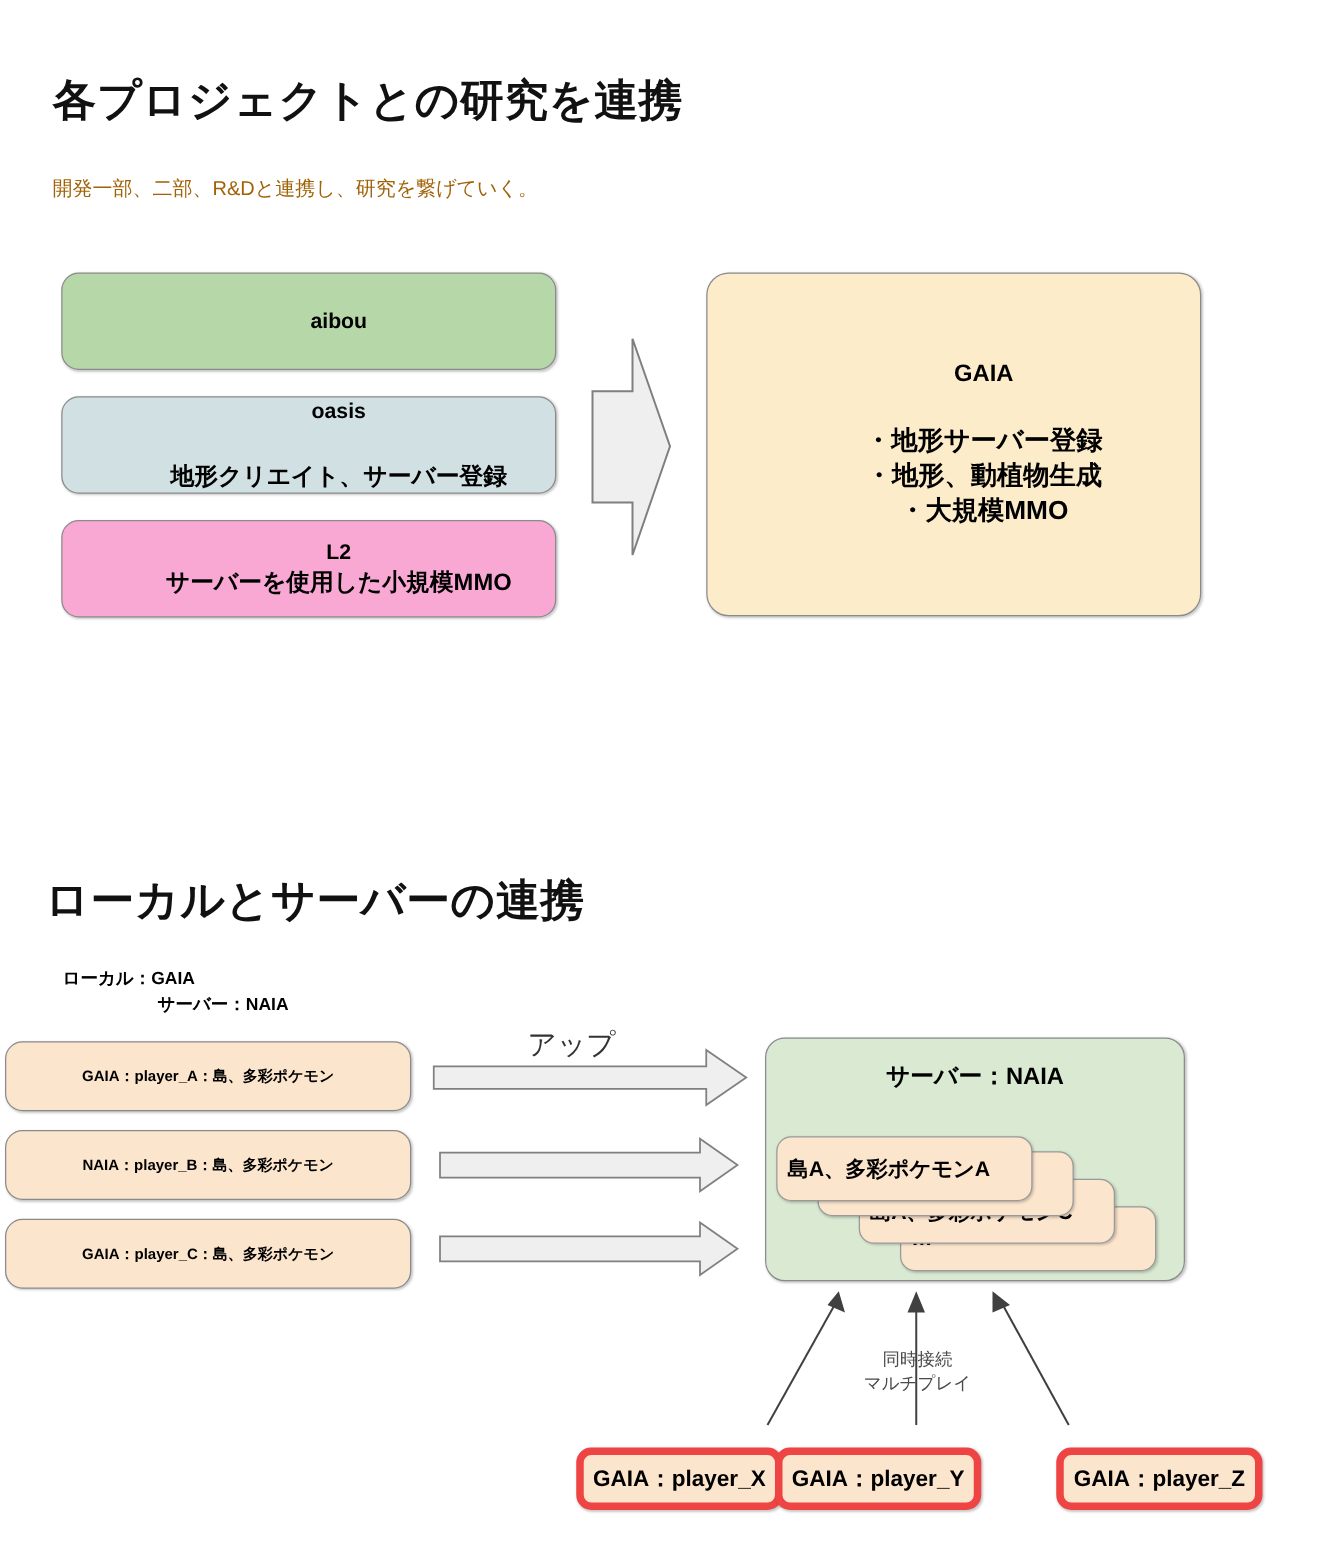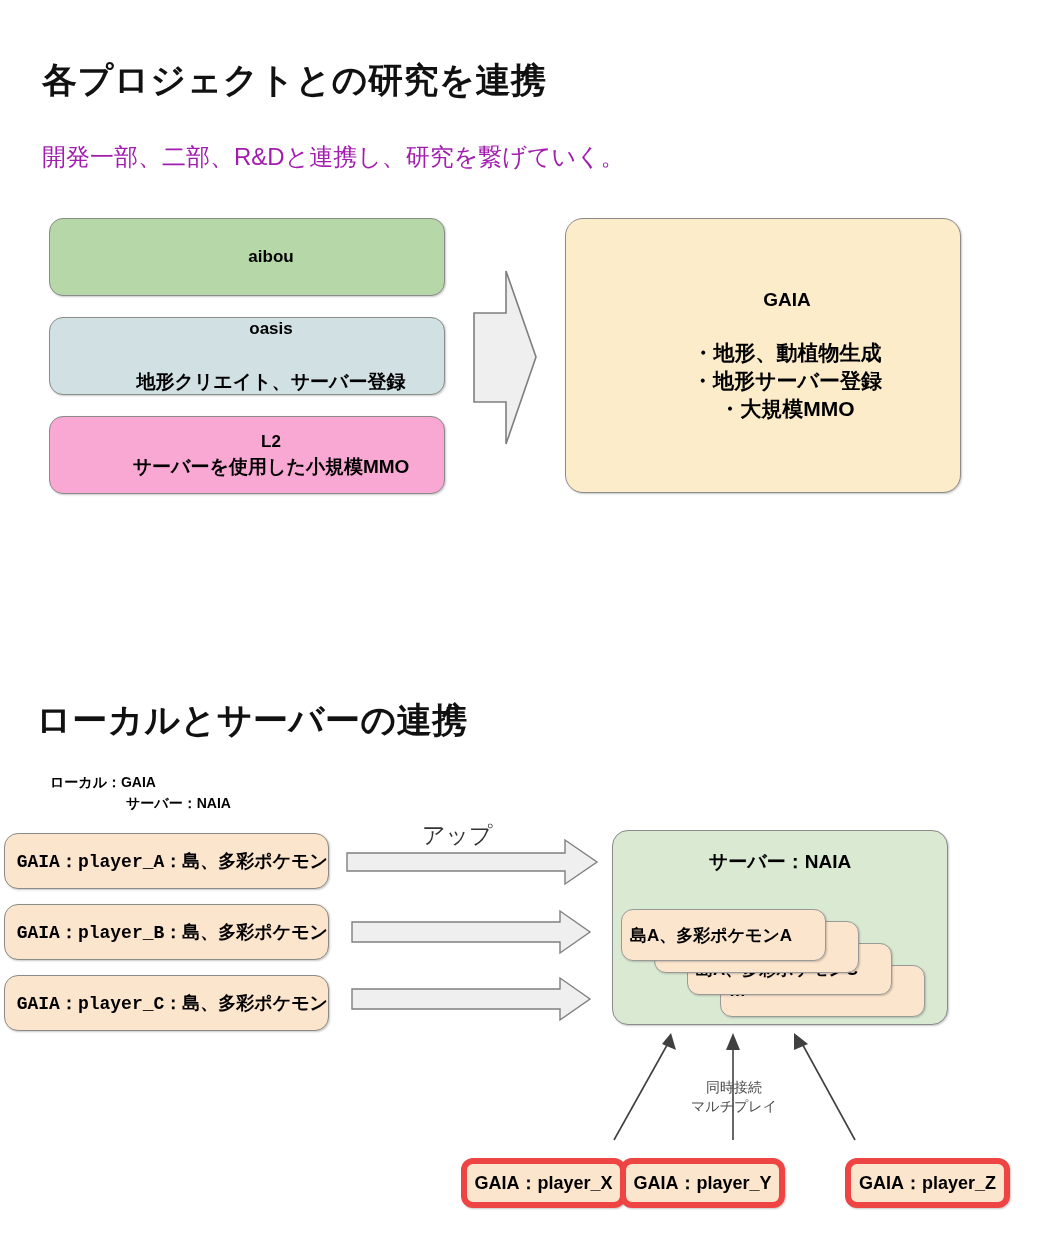--- a/index.html
+++ b/index.html
@@ -21,22 +21,22 @@
   .slide-title {
     position: absolute;
     font-size: 35px;
     font-weight: bold;
     color: #111111;
     letter-spacing: 0.5px;
     white-space: nowrap;
   }
   .slide-subtitle {
     position: absolute;
-    font-size: 24px;
-    color: #a21caf;
+    font-size: 16px;
+    color: #a16207;
     white-space: nowrap;
   }
 
   
   .rbox {
     position: absolute;
     box-sizing: border-box;
     border: 1px solid #8b8b8b;
     border-radius: 14px;
     display: flex;
@@ -77,25 +77,24 @@
     white-space: nowrap;
   }
   .gaia-row {
     position: absolute;
     box-sizing: border-box;
     border: 1px solid #8b8b8b;
     border-radius: 14px;
     background: #fce5cd;
     display: flex;
     align-items: center;
-    justify-content: flex-end;
-    font-size: 18px;
+    justify-content: center;
+    font-size: 12px;
     font-weight: bold;
     box-shadow: 1px 1px 2px rgba(0,0,0,0.22);
-    font-family: Liberation Mono, monospace;
   }
   .server-title {
     position: absolute;
     font-size: 19px;
     font-weight: bold;
     white-space: nowrap;
   }
   .stack-card {
     position: absolute;
     box-sizing: border-box;
@@ -163,36 +162,36 @@
 </div>
 
 <div class="block-arrow-right" style="left:470px; top:265px;">
   <svg width="70" height="185" viewBox="0 0 70 185">
     <polygon points="4,48 36,48 36,6 66,92 36,179 36,137 4,137" fill="#efefef" stroke="#7f7f7f" stroke-width="1.6"></polygon>
   </svg>
 </div>
 
 <div class="rbox box-yellow" style="left:565px; top:218px; width:396px; height:275px; border-radius:18px;">
   <div style="font-size:19px; margin-bottom:26px;">GAIA</div>
+  <div style="font-size:21px;">・地形サーバー登録</div>
   <div style="font-size:21px;">・地形、動植物生成</div>
-  <div style="font-size:21px;">・地形サーバー登録</div>
   <div style="font-size:21px;">・大規模MMO</div>
 </div>
 
 <div class="slide-title" style="left:36px; top:697px;">ローカルとサーバーの連携</div>
 
 <div class="mini-label" style="left:50px; top:774px;">ローカル：GAIA</div>
 
 <div class="mini-label" style="left:126px; top:795px;">サーバー：NAIA</div>
 
 <div class="gaia-row" style="left:4px; top:833px; width:325px; height:56px;">
   <span>GAIA：player_A：島、多彩ポケモン</span>
 </div>
 <div class="gaia-row" style="left:4px; top:904px; width:325px; height:56px;">
-  <span>GAIA：player_B：島、多彩ポケモン</span>
+  <span>NAIA：player_B：島、多彩ポケモン</span>
 </div>
 <div class="gaia-row" style="left:4px; top:975px; width:325px; height:56px;">
   <span>GAIA：player_C：島、多彩ポケモン</span>
 </div>
 
 <div class="up-label" style="left:422px; top:820px;">アップ</div>
 
 <svg class="svg-layer">
   <g>
     <polygon points="347,853 565,853 565,840 597,862 565,884 565,871 347,871" fill="#efefef" stroke="#808080" stroke-width="1.4"></polygon>

